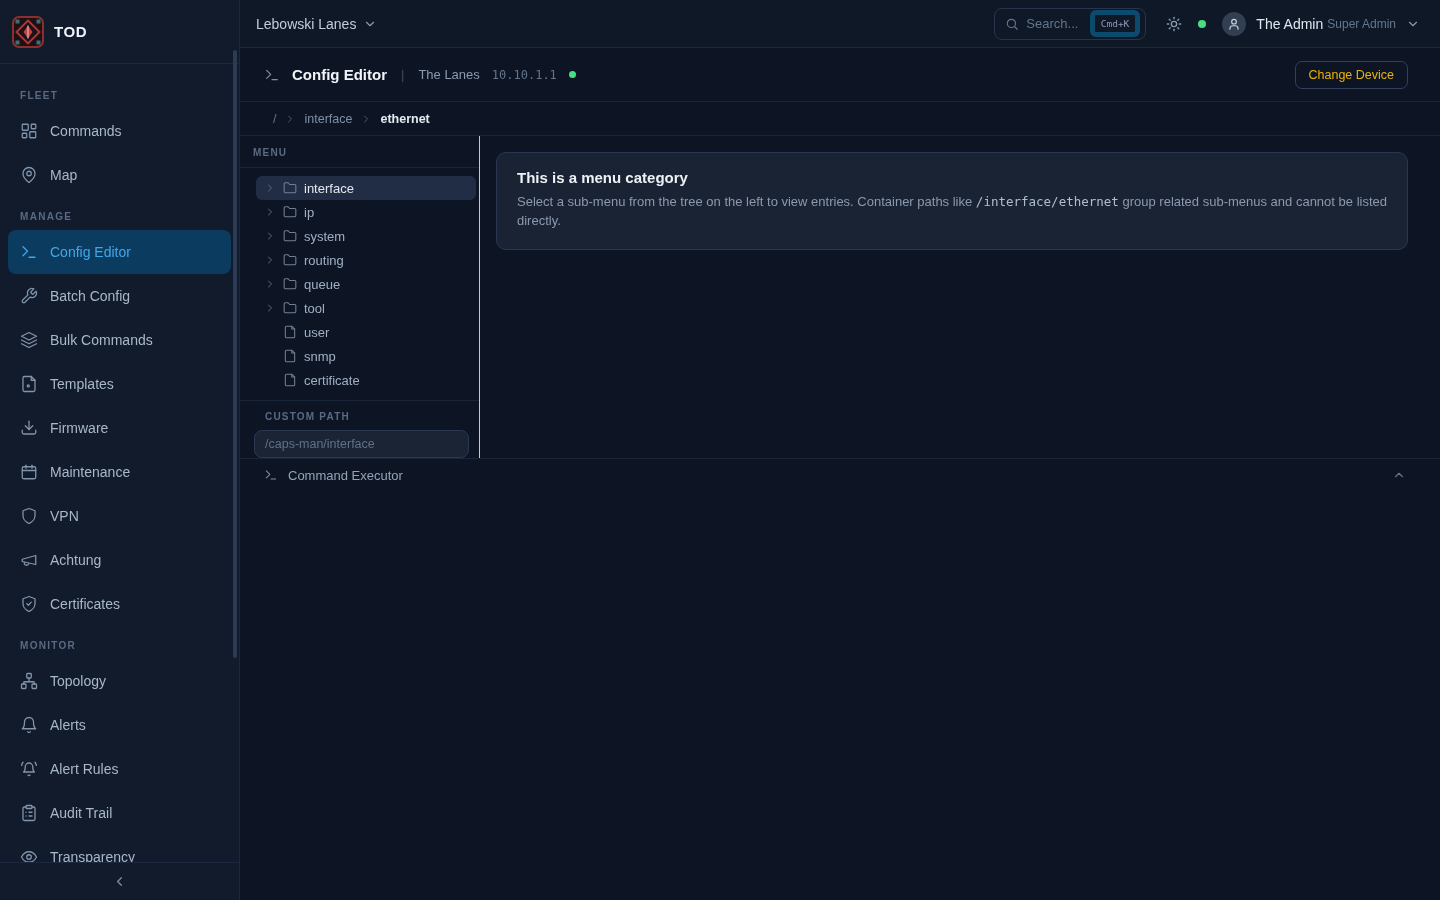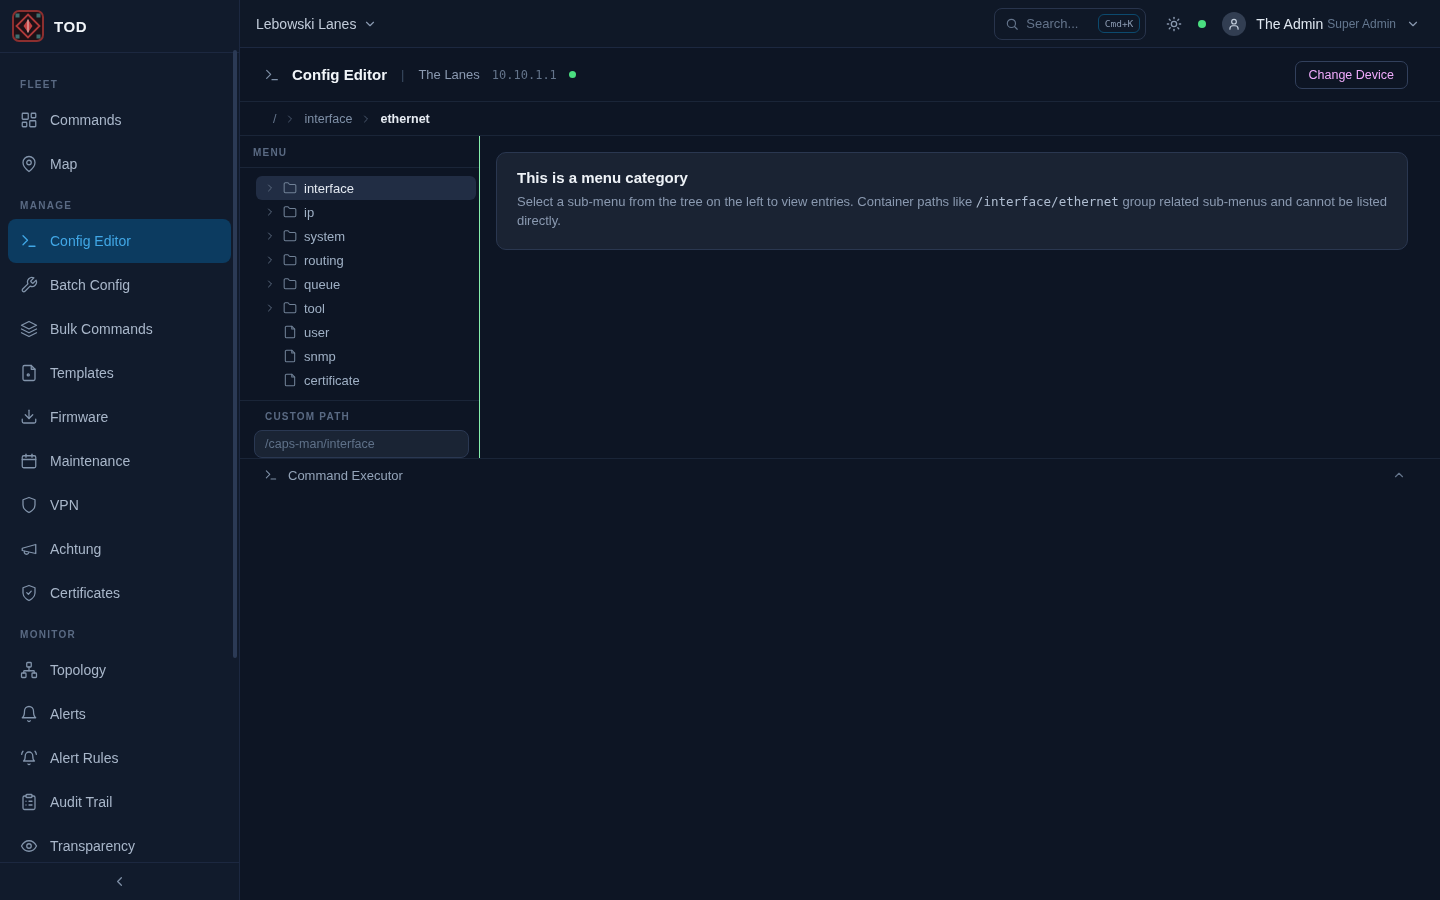--- a/index.html
+++ b/index.html
@@ -11,21 +11,21 @@
   }
   .app { display:flex; width:1440px; height:900px; }
 
   
   .sidebar {
     width:240px; min-width:240px; height:900px;
     background:#111B2C; border-right:1px solid #1C2840;
     display:flex; flex-direction:column; position:relative;
   }
   .logo-row {
-    height:53px; display:flex; align-items:center; gap:10px;
+    height:64px; display:flex; align-items:center; gap:10px;
     padding:0 12px; border-bottom:1px solid #1C2840;
   }
   .logo-badge { width:32px; height:32px; display:block; }
   .brand-name { font-size:15px; font-weight:700; color:#F1F5F9; letter-spacing:.6px; }
   .nav { flex:1; padding:26px 8px 0; overflow:hidden; }
   .nav-section + .nav-section { margin-top:14px; }
   .section-label {
     font-size:10px; font-weight:700; letter-spacing:1.3px; color:#5A6A83;
     padding:0 12px; margin-bottom:8px; text-transform:uppercase;
   }
@@ -56,21 +56,21 @@
   .org { display:flex; align-items:center; gap:7px; color:#C2CCDA; font-size:14px; cursor:pointer; }
   .org .ic { color:#8A99B0; }
   .topbar-right { margin-left:auto; display:flex; align-items:center; gap:16px; }
   .searchbox {
     width:152px; height:32px; border:1px solid #28344C; border-radius:8px;
     display:flex; align-items:center; gap:7px; padding:0 5px 0 10px;
     color:#64748B; cursor:pointer; margin-right:4px;
   }
   .searchbox .search-text { font-size:13px; flex:1; }
   .kbd {
-    border:1px solid #0c4a6e; border-radius:6px; padding:3px 6px;
+    border:5px solid #0c4a6e; border-radius:6px; padding:3px 6px;
     font-family:"DejaVu Sans Mono", monospace; font-size:9.5px; color:#8A99B0;
   }
   .dot { border-radius:50%; background:#4ADE80; display:inline-block; }
   .dot-8 { width:8px; height:8px; }
   .dot-7 { width:7px; height:7px; }
   .avatar {
     width:24px; height:24px; border-radius:50%; background:#323E52;
     display:flex; align-items:center; justify-content:center; color:#C7D2E0;
   }
   .user-name { font-size:14px; color:#DFE7F0; }
@@ -81,21 +81,21 @@
     height:54px; border-bottom:1px solid #1A2538;
     display:flex; align-items:center; padding:0 32px 0 24px; gap:12px;
   }
   .page-header .term-ic { color:#7E8FA6; }
   .page-title { font-size:15px; font-weight:700; color:#F1F5F9; }
   .vsep { color:#3A4A62; font-size:13px; margin:0 2px; }
   .device-name { font-size:13px; color:#8A99B0; }
   .device-ip { font-family:"DejaVu Sans Mono", monospace; font-size:12px; color:#64748B; }
   .change-device-btn {
     margin-left:auto; background:transparent; border:1px solid #32405C;
-    color:#f0abfc; font-size:12.5px; font-family:inherit;
+    color:#eab308; font-size:12.5px; font-family:inherit;
     padding:6px 13px; border-radius:7px; cursor:pointer;
   }
 
   .breadcrumb {
     height:34px; border-bottom:1px solid #1A2538;
     display:flex; align-items:center; gap:8px; padding:0 24px 0 33px;
     font-size:12.5px;
   }
   .crumb-root { color:#64748B; }
   .crumb-mid { color:#7E8FA6; }

